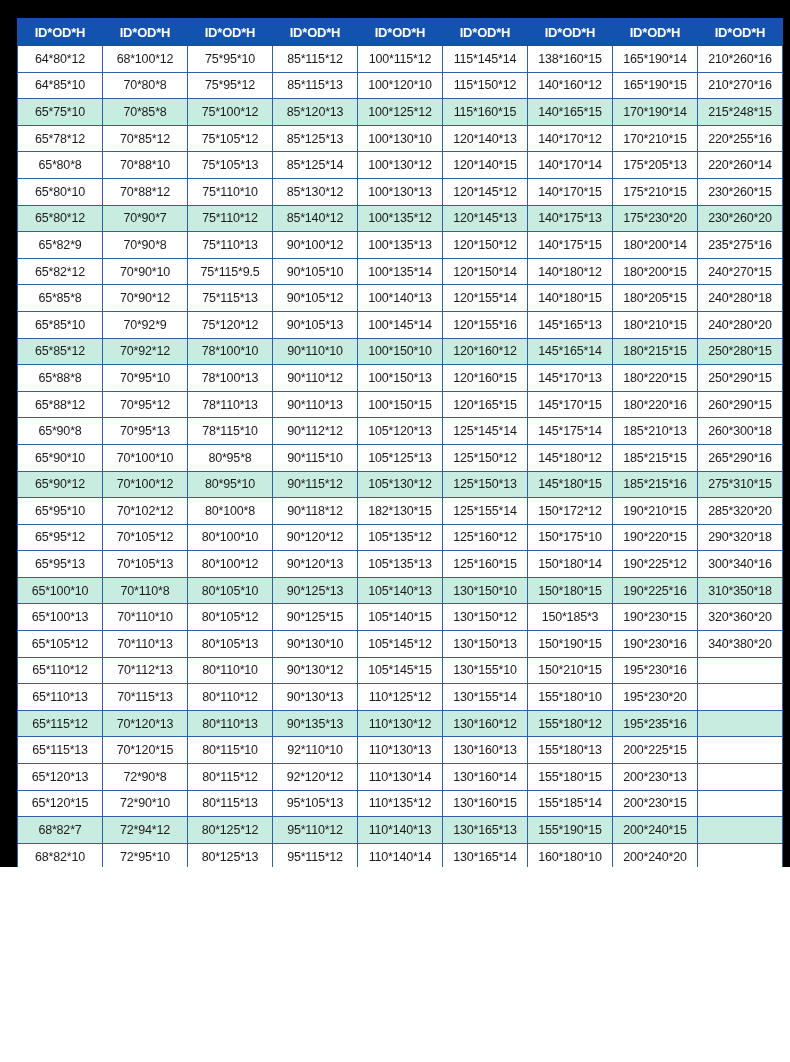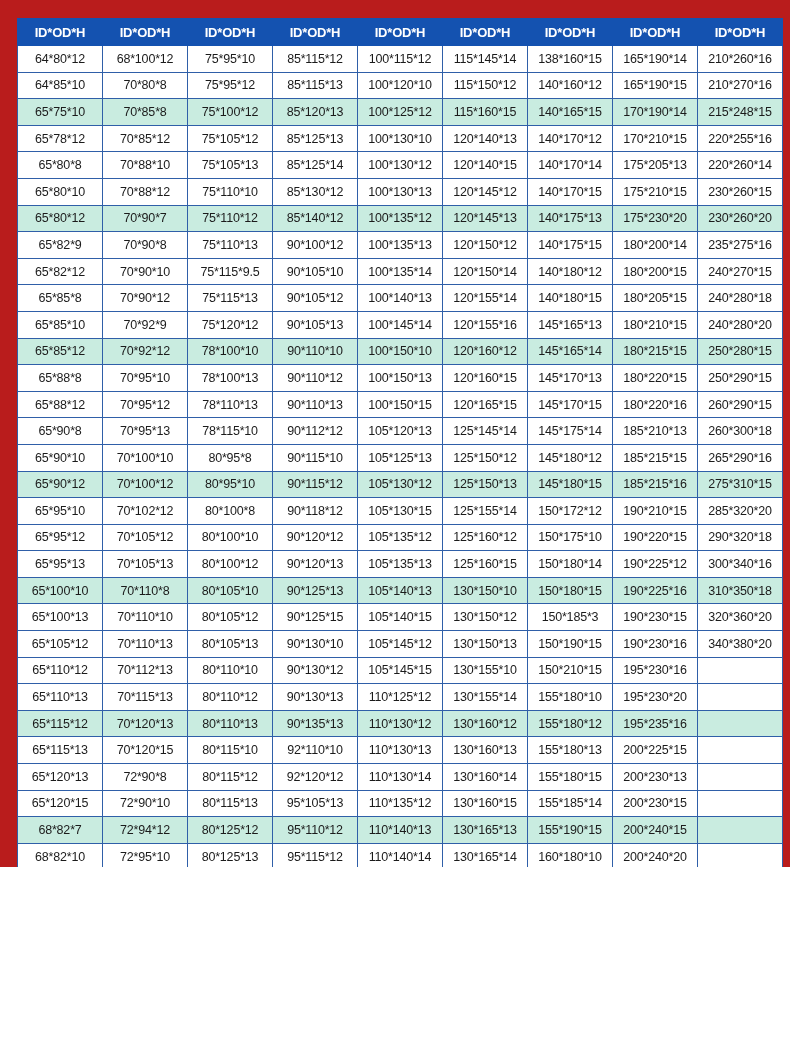--- a/index.html
+++ b/index.html
@@ -5,21 +5,21 @@
   html, body {
     margin: 0;
     padding: 0;
     background: #ffffff;
     font-family: "Liberation Sans", sans-serif;
   }
   #page {
     position: relative;
     width: 790px;
     height: 867px;
-    background: #b91c1c;
+    background: #000000;
     overflow: hidden;
   }
   .table-wrap {
     position: absolute;
     left: 17px;
     top: 18px;
     width: 756px;
   }
   table.spec {
     border-collapse: collapse;
@@ -290,21 +290,21 @@
             <td class="c-mint">125*150*13</td>
             <td class="c-mint">145*180*15</td>
             <td class="c-mint">185*215*16</td>
             <td class="c-mint">275*310*15</td>
           </tr>
           <tr>
             <td class="c-white">65*95*10</td>
             <td class="c-white">70*102*12</td>
             <td class="c-white">80*100*8</td>
             <td class="c-white">90*118*12</td>
-            <td class="c-white">105*130*15</td>
+            <td class="c-white">182*130*15</td>
             <td class="c-white">125*155*14</td>
             <td class="c-white">150*172*12</td>
             <td class="c-white">190*210*15</td>
             <td class="c-white">285*320*20</td>
           </tr>
           <tr>
             <td class="c-white">65*95*12</td>
             <td class="c-white">70*105*12</td>
             <td class="c-white">80*100*10</td>
             <td class="c-white">90*120*12</td>

